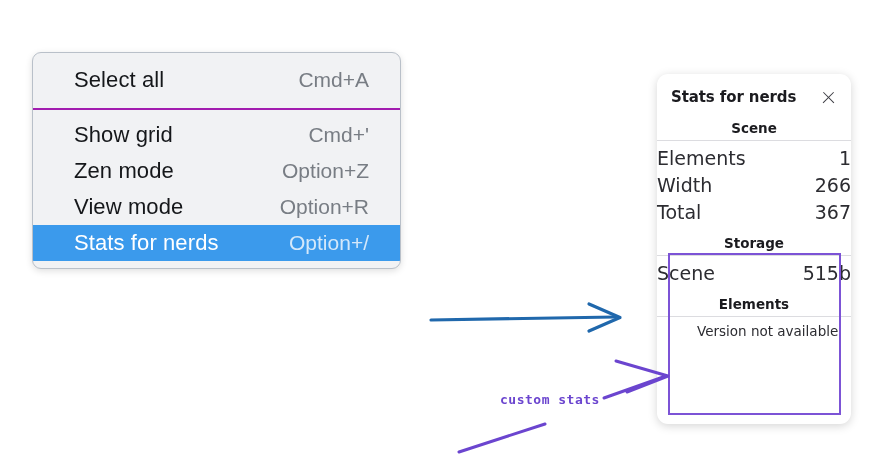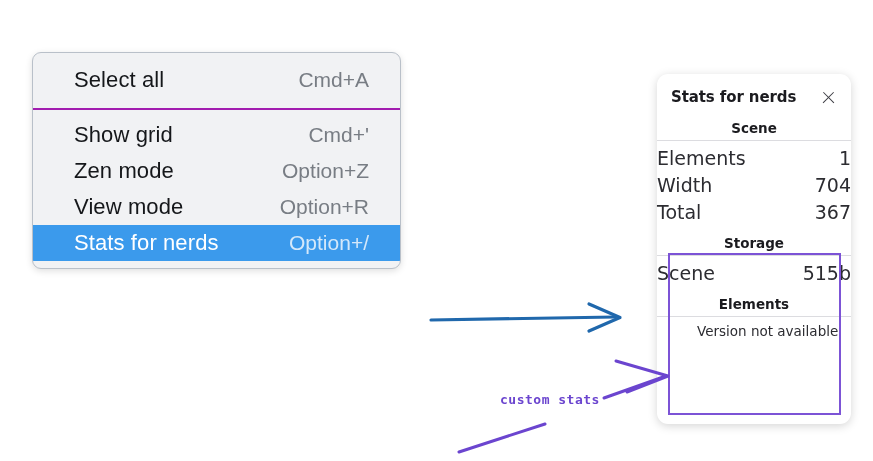--- a/index.html
+++ b/index.html
@@ -209,21 +209,21 @@
   <div class="stats-body">
 
     <div class="section-title">Scene</div>
     <div class="section-rule"></div>
     <div class="stat-row">
       <span class="k">Elements</span>
       <span class="v">1</span>
     </div>
     <div class="stat-row">
       <span class="k">Width</span>
-      <span class="v">704</span>
+      <span class="v">266</span>
     </div>
     <div class="stat-row">
       <span class="k">Total</span>
       <span class="v">367</span>
     </div>
 
     <div class="section-title">Storage</div>
     <div class="section-rule"></div>
     <div class="stat-row">
       <span class="k">Scene</span>

